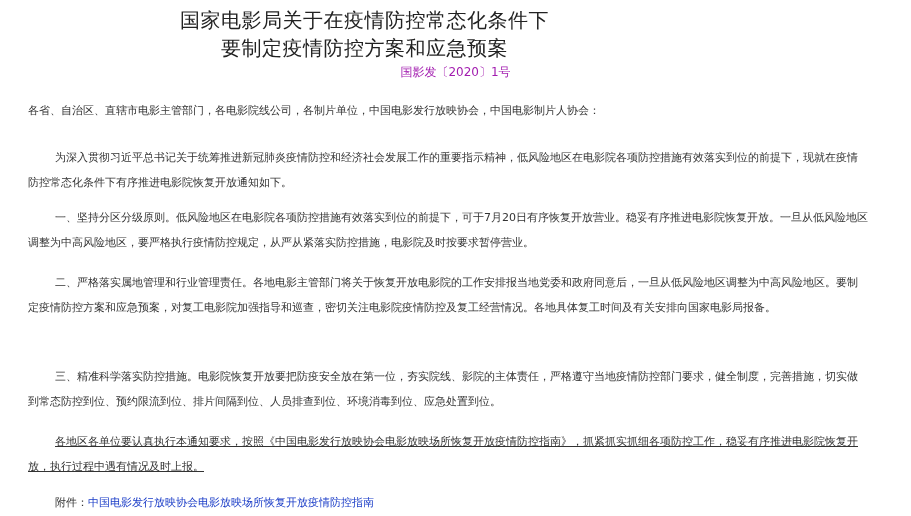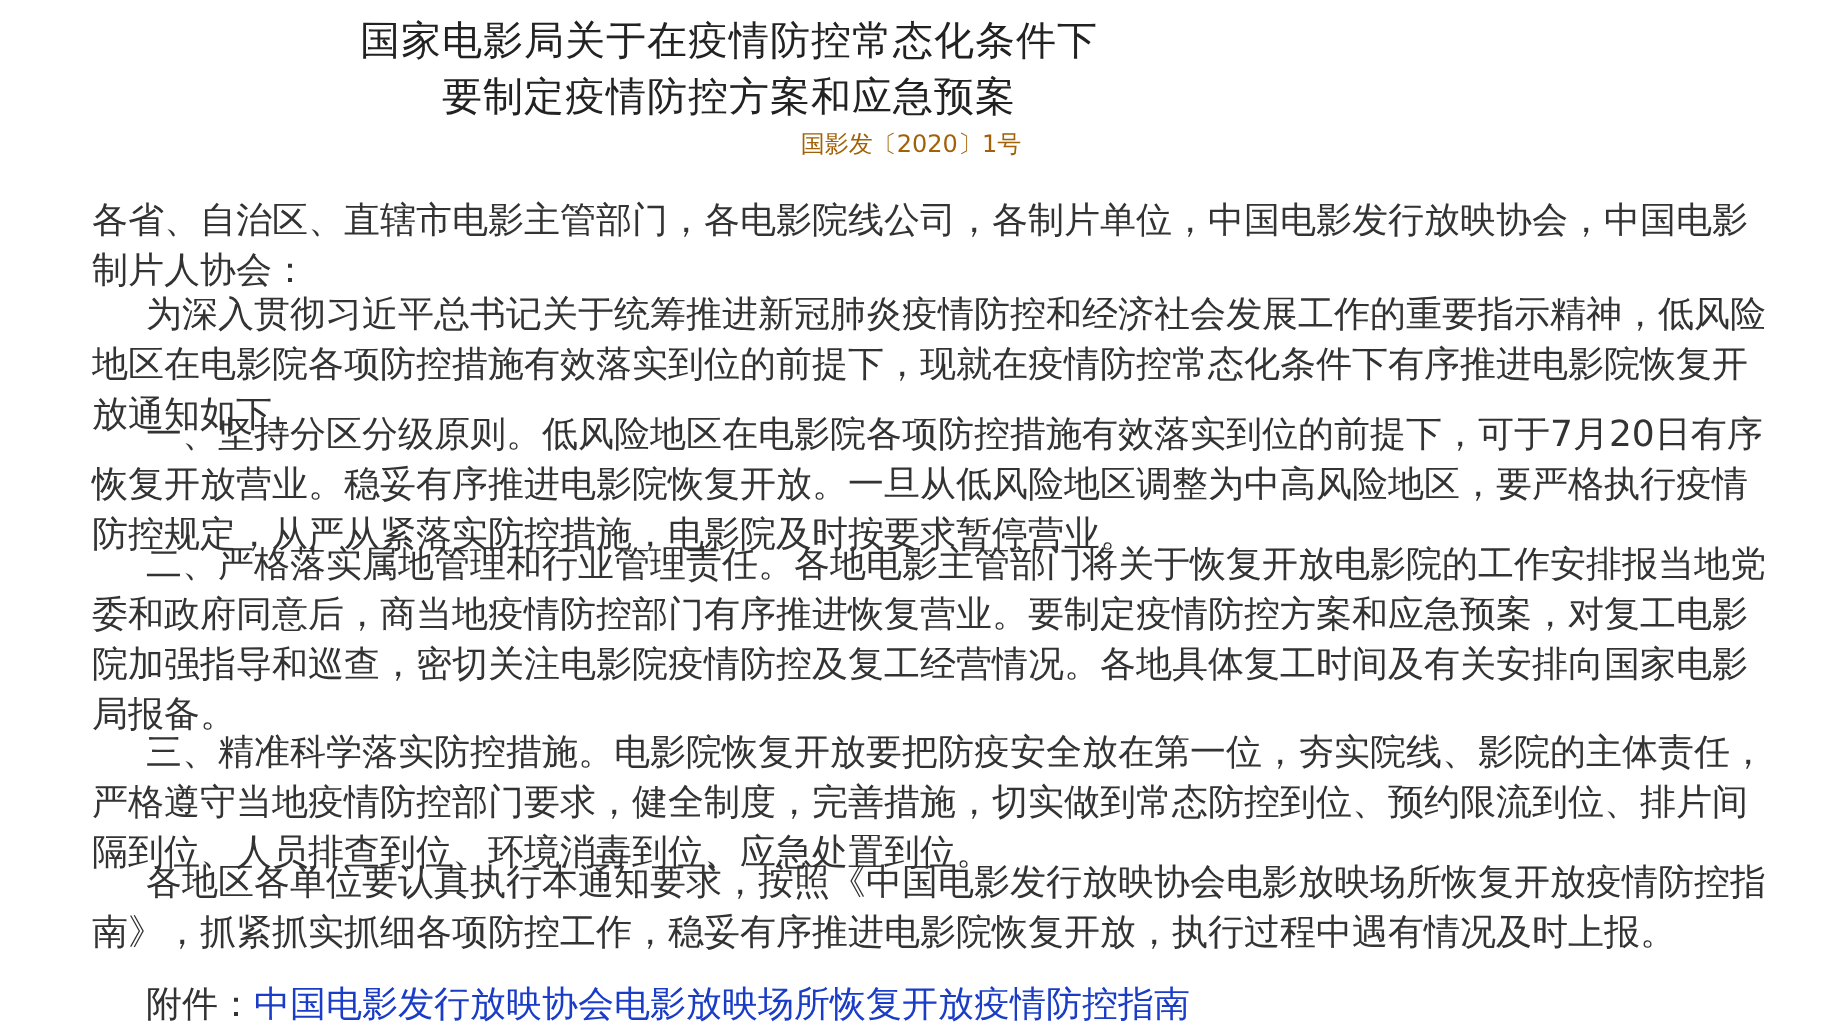--- a/index.html
+++ b/index.html
@@ -26,27 +26,27 @@
     }
     .title.line1 { top: 7px; }
     .title.line2 { top: 35px; }
     .docno {
       position: absolute;
       left: 0;
       top: 64px;
       width: 911px;
       text-align: center;
       font-size: 12px;
-      color: #a16207;
+      color: #a21caf;
     }
     .para {
       position: absolute;
-      left: 46px;
+      left: 28px;
       width: 840px;
-      font-size: 18px;
+      font-size: 11px;
       line-height: 25px;
       color: #333333;
     }
     .para.indent { text-indent: 27px; }
     .link {
       color: #1a3cc7;
       text-decoration: none;
       cursor: pointer;
     }
   </style>
@@ -57,22 +57,22 @@
   <div class="title line1">国家电影局关于在疫情防控常态化条件下</div>
   <div class="title line2">要制定疫情防控方案和应急预案</div>
   <div class="docno">国影发〔2020〕1号</div>
 
   <div class="para" style="top:98px;">各省、自治区、直辖市电影主管部门，各电影院线公司，各制片单位，中国电影发行放映协会，中国电影制片人协会：</div>
 
   <div class="para indent" style="top:145px;">为深入贯彻习近平总书记关于统筹推进新冠肺炎疫情防控和经济社会发展工作的重要指示精神，低风险地区在电影院各项防控措施有效落实到位的前提下，现就在疫情防控常态化条件下有序推进电影院恢复开放通知如下。</div>
 
   <div class="para indent" style="top:205px;">一、坚持分区分级原则。低风险地区在电影院各项防控措施有效落实到位的前提下，可于7月20日有序恢复开放营业。稳妥有序推进电影院恢复开放。一旦从低风险地区调整为中高风险地区，要严格执行疫情防控规定，从严从紧落实防控措施，电影院及时按要求暂停营业。</div>
 
-  <div class="para indent" style="top:270px;">二、严格落实属地管理和行业管理责任。各地电影主管部门将关于恢复开放电影院的工作安排报当地党委和政府同意后，商当地疫情防控部门有序推进恢复营业。要制定疫情防控方案和应急预案，对复工电影院加强指导和巡查，密切关注电影院疫情防控及复工经营情况。各地具体复工时间及有关安排向国家电影局报备。</div>
+  <div class="para indent" style="top:270px;">二、严格落实属地管理和行业管理责任。各地电影主管部门将关于恢复开放电影院的工作安排报当地党委和政府同意后，一旦从低风险地区调整为中高风险地区。要制定疫情防控方案和应急预案，对复工电影院加强指导和巡查，密切关注电影院疫情防控及复工经营情况。各地具体复工时间及有关安排向国家电影局报备。</div>
 
   <div class="para indent" style="top:364px;">三、精准科学落实防控措施。电影院恢复开放要把防疫安全放在第一位，夯实院线、影院的主体责任，严格遵守当地疫情防控部门要求，健全制度，完善措施，切实做到常态防控到位、预约限流到位、排片间隔到位、人员排查到位、环境消毒到位、应急处置到位。</div>
 
-  <div class="para indent" style="top:429px;">各地区各单位要认真执行本通知要求，按照《中国电影发行放映协会电影放映场所恢复开放疫情防控指南》，抓紧抓实抓细各项防控工作，稳妥有序推进电影院恢复开放，执行过程中遇有情况及时上报。</div>
+  <div class="para indent" style="top:429px;text-decoration:underline;">各地区各单位要认真执行本通知要求，按照《中国电影发行放映协会电影放映场所恢复开放疫情防控指南》，抓紧抓实抓细各项防控工作，稳妥有序推进电影院恢复开放，执行过程中遇有情况及时上报。</div>
 
   <div class="para indent" style="top:490px;">
     <span>附件：</span><a class="link">中国电影发行放映协会电影放映场所恢复开放疫情防控指南</a>
   </div>
 </div>
 
 </body></html>

